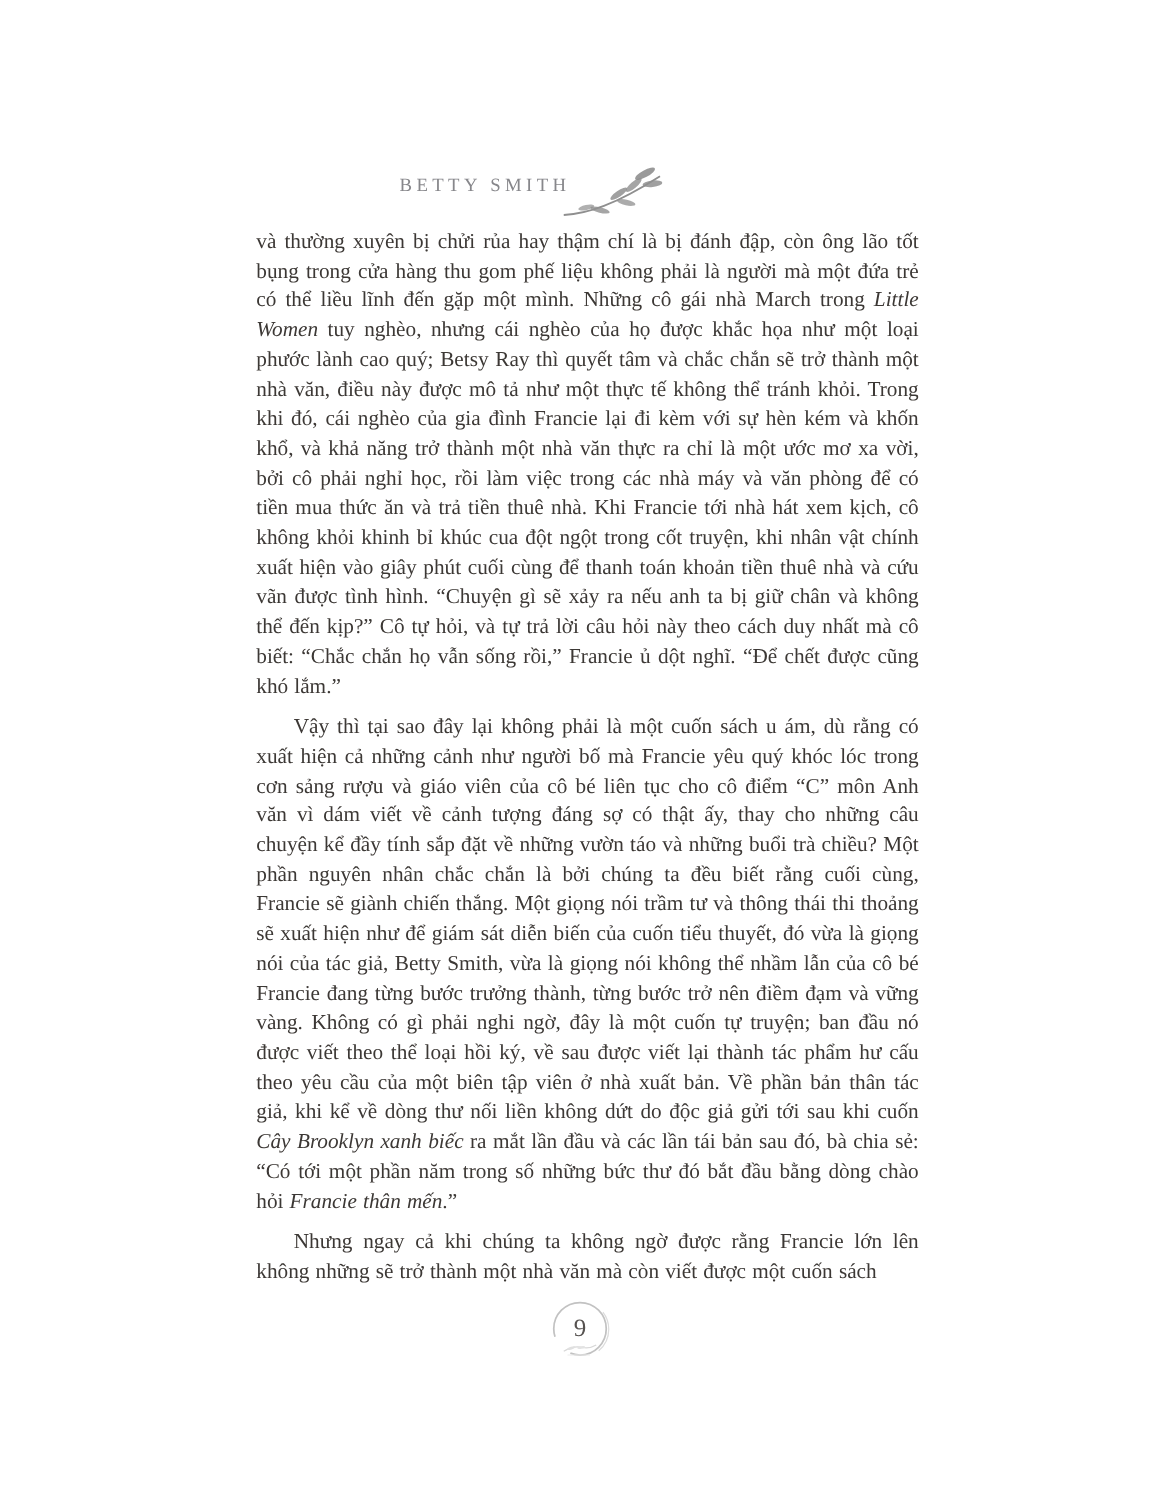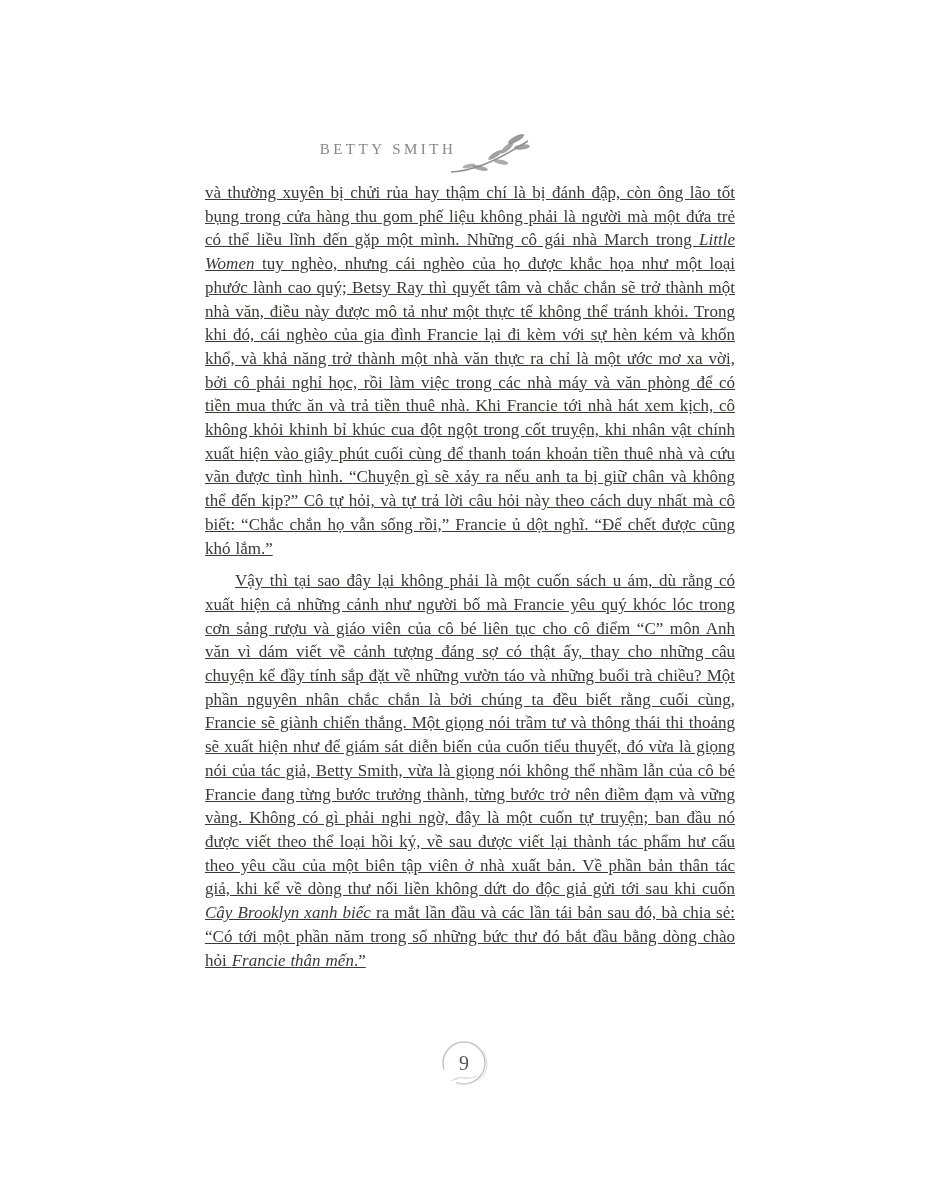--- a/index.html
+++ b/index.html
@@ -43,21 +43,20 @@
     width: 530px;
   }
   .text-block p {
     margin: 0 0 9px 0;
     font-family: "Liberation Serif", serif;
     font-size: 17px;
     line-height: 23.7px;
     text-align: justify;
     color: #3c3835;
     word-spacing: 0.04em;
-    text-decoration: underline;
   }
   .text-block p.indent { text-indent: 30px; }
   .text-block em { font-style: italic; }
   
   .page-footer {
     position: absolute;
     left: 434px;
     top: 1036px;
     width: 60px;
     height: 64px;
@@ -89,20 +88,21 @@
       <ellipse cx="45" cy="23" rx="8" ry="2.4" fill="#8f8f8f" opacity="0.85" transform="rotate(-34 45 23)"></ellipse>
       <ellipse cx="51" cy="30" rx="7.5" ry="2.3" fill="#8f8f8f" opacity="0.75" transform="rotate(12 51 30)"></ellipse>
       <ellipse cx="30" cy="36" rx="8" ry="2.2" fill="#8f8f8f" opacity="0.8" transform="rotate(14 30 36)"></ellipse>
       <ellipse cx="19" cy="34" rx="6.5" ry="2" fill="#8f8f8f" opacity="0.7" transform="rotate(-12 19 34)"></ellipse>
     </svg>
   </header>
 
   <main class="text-block">
       <p class=""><span>và thường xuyên bị chửi rủa hay thậm chí là bị đánh đập, còn ông lão tốt bụng trong cửa hàng thu gom phế liệu không phải là người mà một đứa trẻ có thể liều lĩnh đến gặp một mình. Những cô gái nhà March trong </span><em>Little Women</em><span> tuy nghèo, nhưng cái nghèo của họ được khắc họa như một loại phước lành cao quý; Betsy Ray thì quyết tâm và chắc chắn sẽ trở thành một nhà văn, điều này được mô tả như một thực tế không thể tránh khỏi. Trong khi đó, cái nghèo của gia đình Francie lại đi kèm với sự hèn kém và khốn khổ, và khả năng trở thành một nhà văn thực ra chỉ là một ước mơ xa vời, bởi cô phải nghỉ học, rồi làm việc trong các nhà máy và văn phòng để có tiền mua thức ăn và trả tiền thuê nhà. Khi Francie tới nhà hát xem kịch, cô không khỏi khinh bỉ khúc cua đột ngột trong cốt truyện, khi nhân vật chính xuất hiện vào giây phút cuối cùng để thanh toán khoản tiền thuê nhà và cứu vãn được tình hình. “Chuyện gì sẽ xảy ra nếu anh ta bị giữ chân và không thể đến kịp?” Cô tự hỏi, và tự trả lời câu hỏi này theo cách duy nhất mà cô biết: “Chắc chắn họ vẫn sống rồi,” Francie ủ dột nghĩ. “Để chết được cũng khó lắm.”</span></p>
       <p class="indent"><span>Vậy thì tại sao đây lại không phải là một cuốn sách u ám, dù rằng có xuất hiện cả những cảnh như người bố mà Francie yêu quý khóc lóc trong cơn sảng rượu và giáo viên của cô bé liên tục cho cô điểm “C” môn Anh văn vì dám viết về cảnh tượng đáng sợ có thật ấy, thay cho những câu chuyện kể đầy tính sắp đặt về những vườn táo và những buổi trà chiều? Một phần nguyên nhân chắc chắn là bởi chúng ta đều biết rằng cuối cùng, Francie sẽ giành chiến thắng. Một giọng nói trầm tư và thông thái thi thoảng sẽ xuất hiện như để giám sát diễn biến của cuốn tiểu thuyết, đó vừa là giọng nói của tác giả, Betty Smith, vừa là giọng nói không thể nhầm lẫn của cô bé Francie đang từng bước trưởng thành, từng bước trở nên điềm đạm và vững vàng. Không có gì phải nghi ngờ, đây là một cuốn tự truyện; ban đầu nó được viết theo thể loại hồi ký, về sau được viết lại thành tác phẩm hư cấu theo yêu cầu của một biên tập viên ở nhà xuất bản. Về phần bản thân tác giả, khi kể về dòng thư nối liền không dứt do độc giả gửi tới sau khi cuốn </span><em>Cây Brooklyn xanh biếc</em><span> ra mắt lần đầu và các lần tái bản sau đó, bà chia sẻ: “Có tới một phần năm trong số những bức thư đó bắt đầu bằng dòng chào hỏi </span><em>Francie thân mến</em><span>.”</span></p>
+      <p class="indent"><span>Nhưng ngay cả khi chúng ta không ngờ được rằng Francie lớn lên không những sẽ trở thành một nhà văn mà còn viết được một cuốn sách</span></p>
     </main>
 
   <footer class="page-footer">
     <svg class="ornament-svg" viewBox="0 0 60 64" aria-hidden="true">
       <circle cx="30" cy="27" r="21" fill="none" stroke="#c2c2c2" stroke-width="1.4" pathLength="100" stroke-dasharray="86 14" stroke-dashoffset="55"></circle>
       <circle cx="30.6" cy="27.4" r="22.4" fill="none" stroke="#dcdcdc" stroke-width="1" pathLength="100" stroke-dasharray="24 76" stroke-dashoffset="10"></circle>
       <path d="M17,45 q8,-5 15,-3 q6,1 11,-2" fill="none" stroke="#d8d8d8" stroke-width="1"></path>
       <ellipse cx="23" cy="42.5" rx="3.4" ry="1.1" fill="#e0e0e0" transform="rotate(-18 23 42.5)"></ellipse>
       <ellipse cx="31" cy="42" rx="3.2" ry="1" fill="#e3e3e3" transform="rotate(-8 31 42)"></ellipse>
       <path d="M20,48 h18" stroke="#ececec" stroke-width="0.8"></path>

